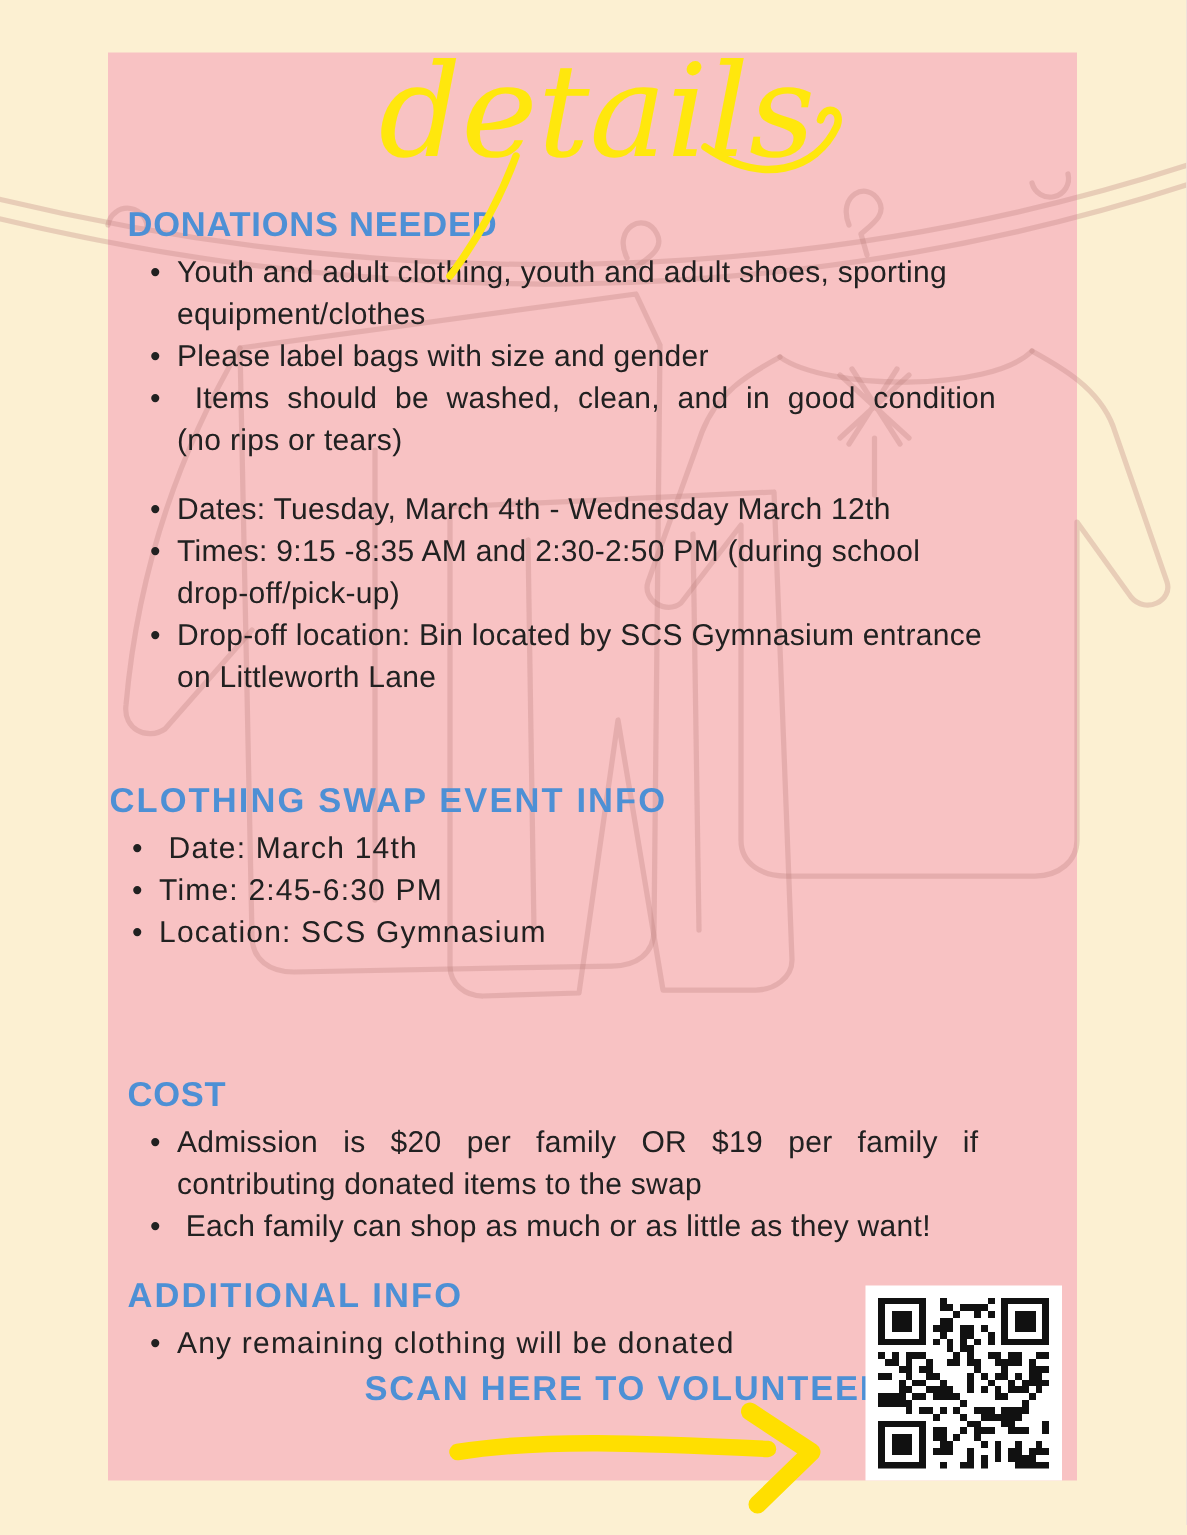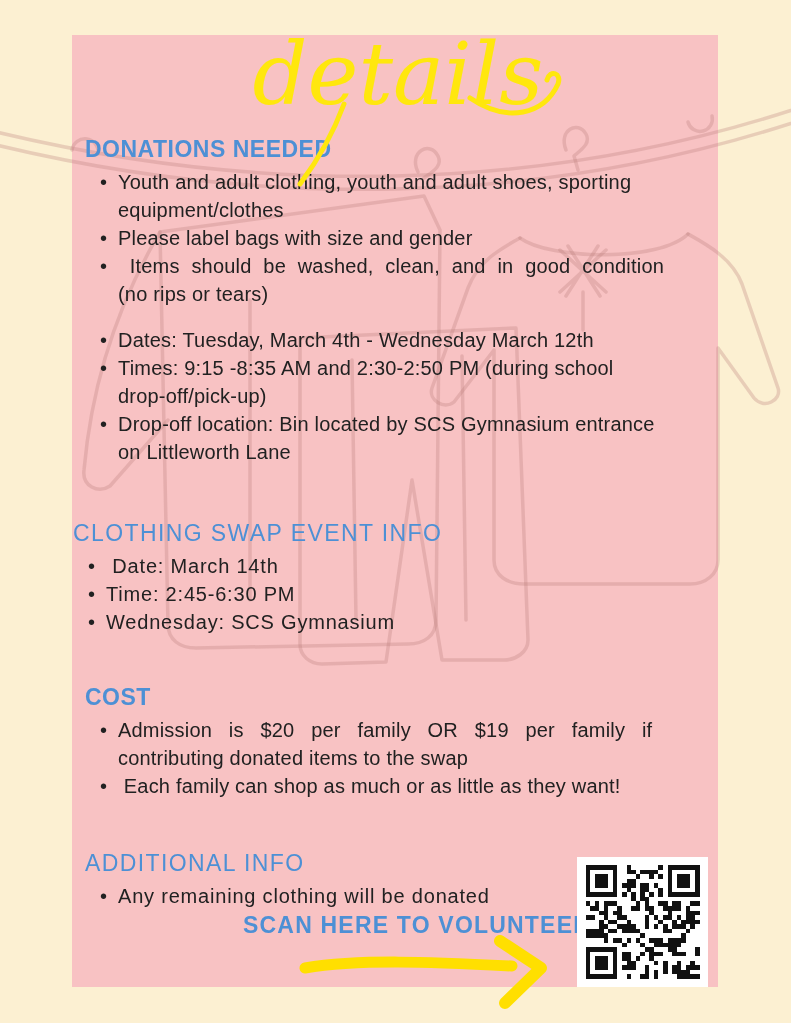--- a/index.html
+++ b/index.html
@@ -10,21 +10,21 @@
     color:#212121;
   }
   .card{position:absolute;left:72px;top:35px;width:646px;height:952px;background:#F8C2C3;z-index:0;}
   .bg-art{position:absolute;left:0;top:0;z-index:1;pointer-events:none;}
   .title-svg{position:absolute;left:230px;top:0;z-index:3;}
   .sec{position:absolute;left:85px;width:625px;z-index:2;}
   .sec h2{
     margin:0 0 4px 0;font-size:23px;line-height:30px;font-weight:bold;
     color:#4D90D5;letter-spacing:.5px;
   }
-  .sec.alt h2{letter-spacing:1.4px;font-weight:normal;}
+  .sec.alt h2{letter-spacing:1.4px;font-weight:bold;}
   .sec.flush{left:73px;}
   .sec ul{margin:0;padding:0 0 0 15px;list-style:none;}
   .sec li{display:flex;align-items:flex-start;line-height:28px;font-size:20px;}
   .sec li::before{content:"\2022";flex:0 0 18px;width:18px;font-size:20px;line-height:28px;}
   .sec .t{white-space:pre-wrap;width:592px;letter-spacing:.2px;}
   .sec.alt .t{letter-spacing:.8px;}
   .t.j1::first-line{word-spacing:6px;}
   .t.j2::first-line{word-spacing:11px;}
   .cta{
     position:absolute;left:243px;top:912px;z-index:2;
@@ -109,26 +109,26 @@
   <section class="sec alt flush" style="top:518px">
     <h2>CLOTHING SWAP EVENT INFO</h2>
     <ul>
       <li>
           <span class="t"> Date: March 14th</span>
         </li>
       <li>
           <span class="t">Time: 2:45-6:30 PM</span>
         </li>
       <li>
-          <span class="t">Wednesday: SCS Gymnasium</span>
+          <span class="t">Location: SCS Gymnasium</span>
         </li>
     </ul>
   </section>
 
-  <section class="sec" style="top:682px">
+  <section class="sec" style="top:714px">
     <h2>COST</h2>
     <ul>
       <li>
           <span class="t j2">Admission is $20 per family OR $19 per family if
 contributing donated items to the swap</span>
         </li>
       <li>
           <span class="t"> Each family can shop as much or as little as they want!</span>
         </li>
     </ul>

